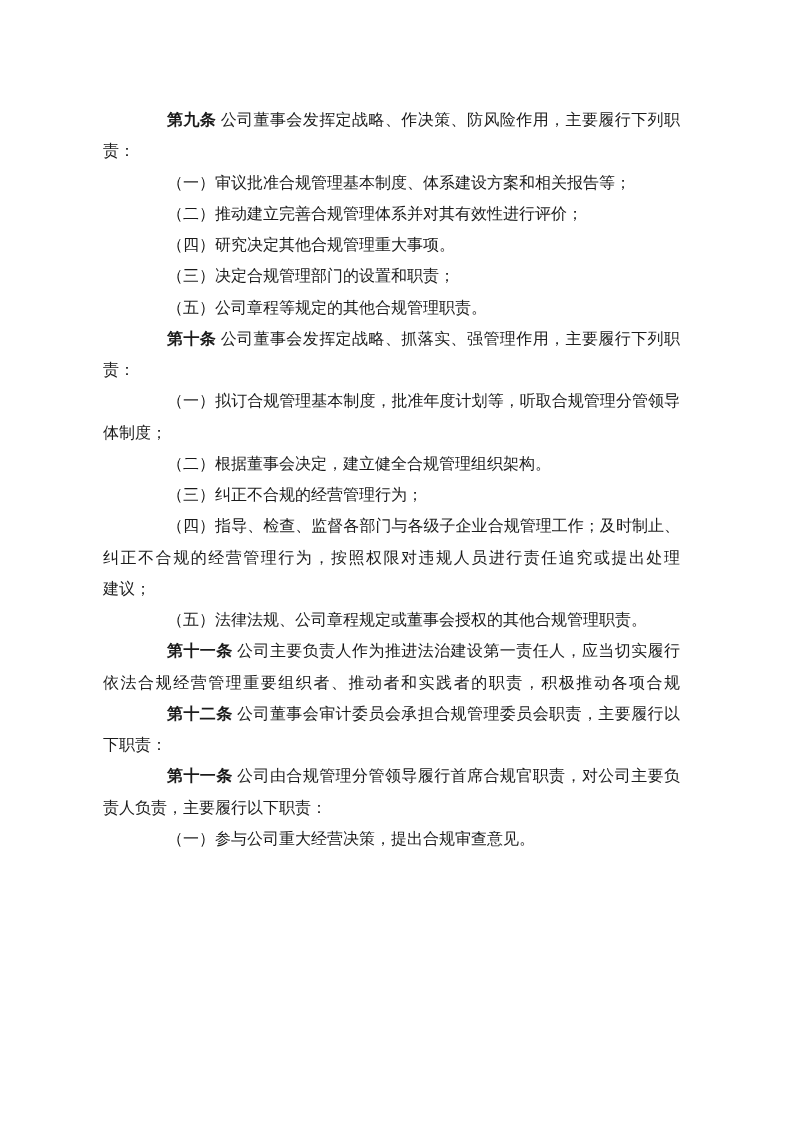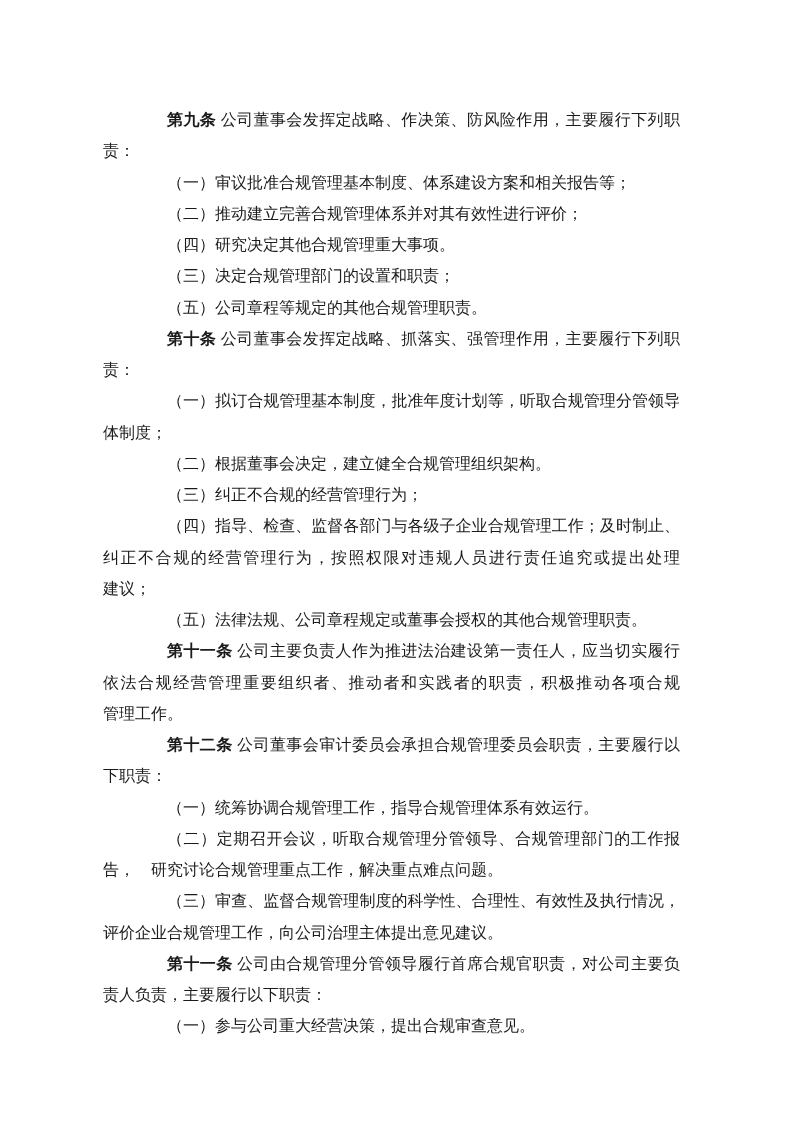--- a/index.html
+++ b/index.html
@@ -61,35 +61,27 @@
     <div class="ln ind">（三）纠正不合规的经营管理行为；</div>
     <div class="ln ind fill">（四）指导、检查、监督各部门与各级子企业合规管理工作；及时制止、</div>
     <div class="ln fill">纠正不合规的经营管理行为，按照权限对违规人员进行责任追究或提出处理</div>
     <div class="ln">建议；</div>
     <div class="ln ind">（五）法律法规、公司章程规定或董事会授权的其他合规管理职责。</div>
   </div>
 
   <div>
     <div class="ln ind fill"><b>第十一条</b><span> 公司主要负责人作为推进法治建设第一责任人，应当切实履行</span></div>
     <div class="ln fill">依法合规经营管理重要组织者、推动者和实践者的职责，积极推动各项合规</div>
-    <div class="ln">管理工作。</div>
   </div>
 
   <div>
     <div class="ln ind fill"><b>第十二条</b><span> 公司董事会审计委员会承担合规管理委员会职责，主要履行以</span></div>
     <div class="ln">下职责：</div>
   </div>
 
-  <div>
-    <div class="ln ind">（一）统筹协调合规管理工作，指导合规管理体系有效运行。</div>
-    <div class="ln ind fill">（二）定期召开会议，听取合规管理分管领导、合规管理部门的工作报</div>
-    <div class="ln">告，　研究讨论合规管理重点工作，解决重点难点问题。</div>
-    <div class="ln ind fill">（三）审查、监督合规管理制度的科学性、合理性、有效性及执行情况，</div>
-    <div class="ln">评价企业合规管理工作，向公司治理主体提出意见建议。</div>
-  </div>
 
   <div>
     <div class="ln ind fill"><b>第十一条</b><span> 公司由合规管理分管领导履行首席合规官职责，对公司主要负</span></div>
     <div class="ln">责人负责，主要履行以下职责：</div>
   </div>
 
   <div>
     <div class="ln ind">（一）参与公司重大经营决策，提出合规审查意见。</div>
   </div>
 

